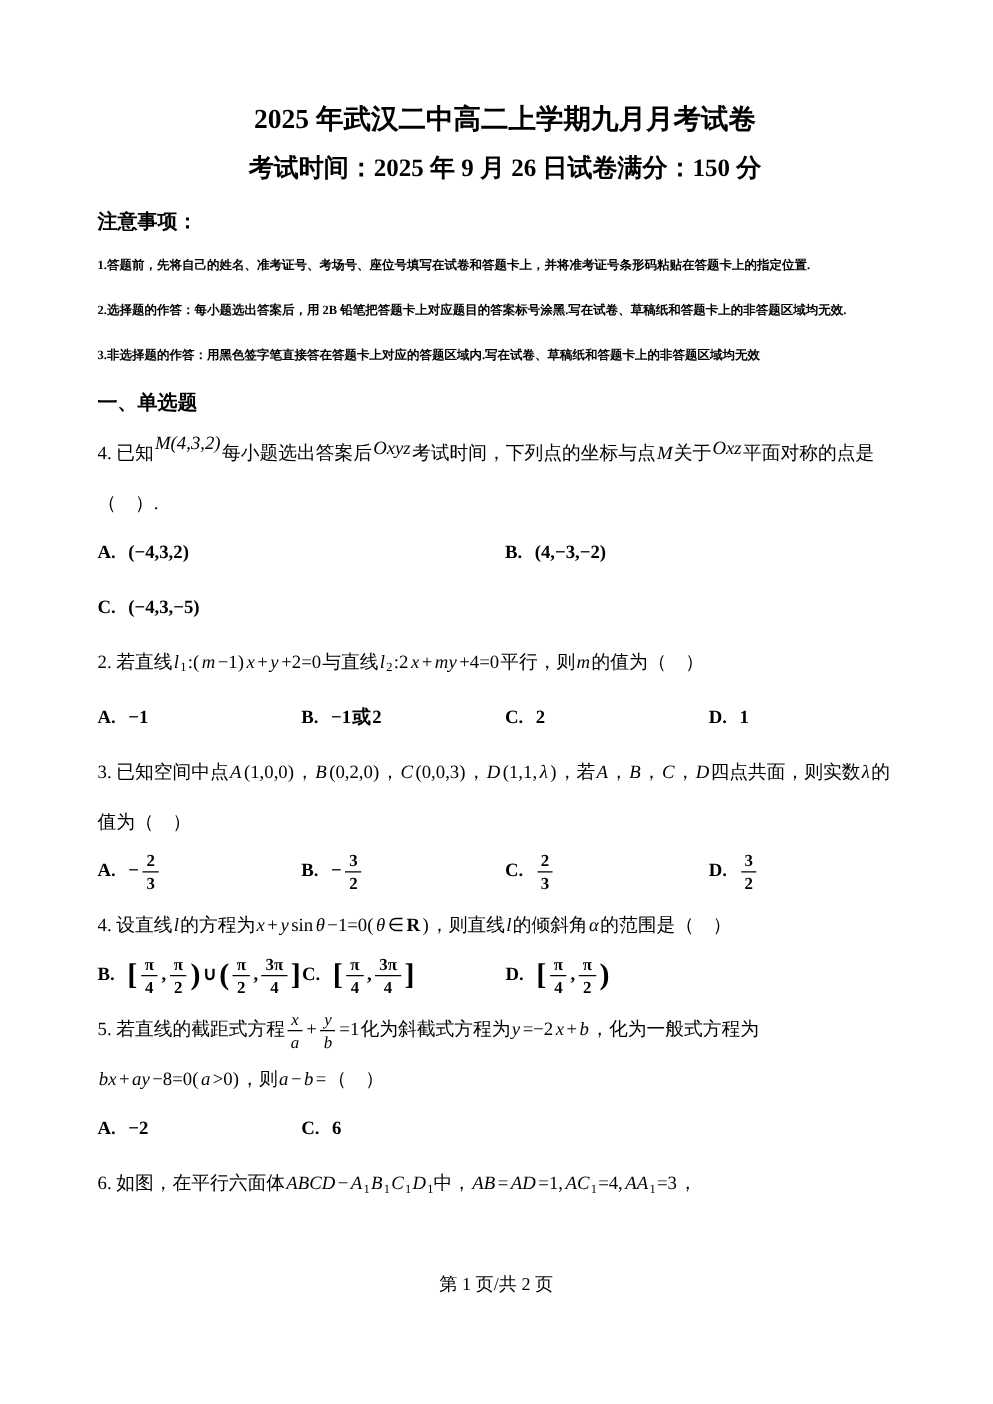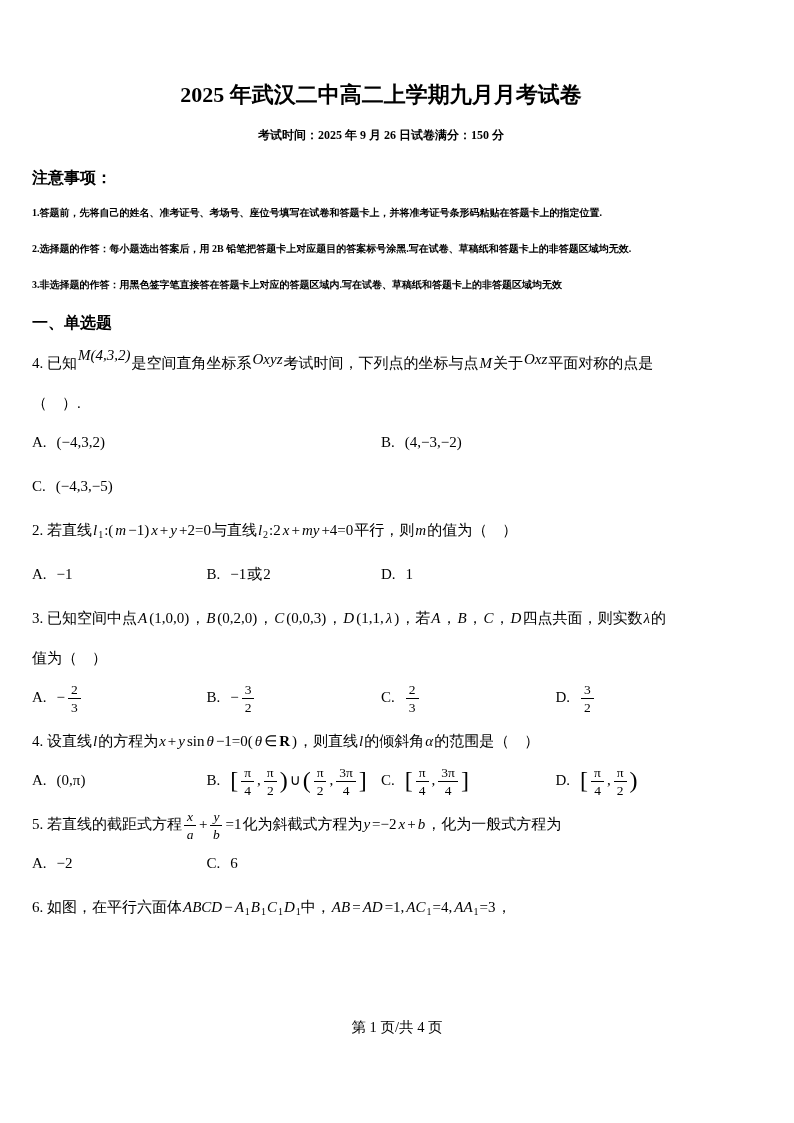--- a/index.html
+++ b/index.html
@@ -1,48 +1,48 @@
 <!DOCTYPE html>
 <html><head>
 <meta charset="utf-8">
 <style>
   html, body { margin:0; padding:0; background:#ffffff; }
   .page {
     position:relative;
     width:794px; height:1123px;
     box-sizing:border-box;
-    padding:80px 64px 0 32px;
+    padding:80px 64px 0 78px;
     background:#ffffff;
     color:#000;
     font-family:"Liberation Serif", serif;
     overflow:hidden;
   }
   .title {
     margin:0; text-align:center;
     font-size:22px; line-height:30px; font-weight:bold;
     font-family:"Liberation Serif", serif;
   }
   .subtitle {
     margin:13px 0 0; text-align:center;
-    font-size:12px; line-height:25px; font-weight:bold;
+    font-size:20px; line-height:25px; font-weight:bold;
   }
   .notes-heading {
     margin-top:13px;
     font-size:16px; line-height:34px; font-weight:bold;
   }
   .note-item {
     font-size:10px; line-height:36px; font-weight:bold;
     text-align:justify;
   }
   .section-heading {
     font-weight:bold; font-size:16px; line-height:36px; margin:2px 0 2px;
   }
   .question { margin:0 0 5px; font-size:15px; }
   .q-line { line-height:40px; }
-  .options { display:grid; margin:0; align-items:center; }
+  .options { display:grid; margin:0; align-items:center;font-weight:bold; }
   .cols2 { grid-template-columns:1fr 1fr; row-gap:6px; }
   .cols4 { grid-template-columns:1fr 1fr 1fr 1fr; }
   .option { line-height:38px; white-space:nowrap; }
   .opt-label { font-family:"Liberation Serif", serif; margin-right:9px; }
   .seg-t { font-family:"Liberation Serif", serif; }
   .seg-m { font-family:"Liberation Serif", serif; font-style:italic; margin:0 1px; }
   .seg-r { font-family:"Liberation Serif", serif; margin:0 1px; }
   .seg-rb { font-family:"Liberation Serif", serif; font-weight:bold; margin:0 1px; }
   .seg-s { font-family:"Liberation Serif", serif; font-size:10px; vertical-align:-3px; }
   .seg-b { font-family:"Liberation Serif", serif; font-size:24px; vertical-align:-3px; margin:0 1px; }
@@ -70,60 +70,61 @@
   <h2 class="subtitle">考试时间：2025 年 9 月 26 日试卷满分：150 分</h2>
   <div class="notes-heading">注意事项：</div>
   <div>
       <div class="note-item">1.答题前，先将自己的姓名、准考证号、考场号、座位号填写在试卷和答题卡上，并将准考证号条形码粘贴在答题卡上的指定位置.</div>
       <div class="note-item">2.选择题的作答：每小题选出答案后，用 2B 铅笔把答题卡上对应题目的答案标号涂黑.写在试卷、草稿纸和答题卡上的非答题区域均无效.</div>
       <div class="note-item">3.非选择题的作答：用黑色签字笔直接答在答题卡上对应的答题区域内.写在试卷、草稿纸和答题卡上的非答题区域均无效</div>
     </div>
   <div class="section-heading">一、单选题</div>
   <div>
       <div class="question">
-        <div class="q-line"><span class="seg-t">4. 已知</span><span class="seg-m up2">M(4,3,2)</span><span class="seg-t">是空间直角坐标系</span><span class="seg-m up1">Oxyz</span><span class="seg-t">考试时间，下列点的坐标与点</span><span class="seg-m">M</span><span class="seg-t">关于</span><span class="seg-m up1">Oxz</span><span class="seg-t">平面对称的点是</span></div>
+        <div class="q-line"><span class="seg-t">4. 已知</span><span class="seg-m up2">M(4,3,2)</span><span class="seg-t">每小题选出答案后</span><span class="seg-m up1">Oxyz</span><span class="seg-t">考试时间，下列点的坐标与点</span><span class="seg-m">M</span><span class="seg-t">关于</span><span class="seg-m up1">Oxz</span><span class="seg-t">平面对称的点是</span></div>
         <div class="q-line"><span class="seg-t">（　）.</span></div>
         <div class="options cols2">
           <span class="option"><span class="opt-label">A.</span><span class="seg-r">(−4,3,2)</span></span>
           <span class="option"><span class="opt-label">B.</span><span class="seg-r">(4,−3,−2)</span></span>
           <span class="option"><span class="opt-label">C.</span><span class="seg-r">(−4,3,−5)</span></span>
         </div>
       </div>
       <div class="question">
         <div class="q-line"><span class="seg-t">2. 若直线</span><span class="seg-m">l</span><span class="seg-s">1</span><span class="seg-r">:(</span><span class="seg-m">m</span><span class="seg-r">−1)</span><span class="seg-m">x</span><span class="seg-r">+</span><span class="seg-m">y</span><span class="seg-r">+2=0</span><span class="seg-t">与直线</span><span class="seg-m">l</span><span class="seg-s">2</span><span class="seg-r">:2</span><span class="seg-m">x</span><span class="seg-r">+</span><span class="seg-m">my</span><span class="seg-r">+4=0</span><span class="seg-t">平行，则</span><span class="seg-m">m</span><span class="seg-t">的值为（　）</span></div>
         <div class="options cols4">
           <span class="option"><span class="opt-label">A.</span><span class="seg-r">−1</span></span>
           <span class="option"><span class="opt-label">B.</span><span class="seg-r">−1</span><span class="seg-t">或</span><span class="seg-r">2</span></span>
+          <span class="option"><span class="opt-label">C.</span><span class="seg-r">2</span></span>
           <span class="option"><span class="opt-label">D.</span><span class="seg-r">1</span></span>
         </div>
       </div>
       <div class="question">
         <div class="q-line"><span class="seg-t">3. 已知空间中点</span><span class="seg-m">A</span><span class="seg-r">(1,0,0)</span><span class="seg-t">，</span><span class="seg-m">B</span><span class="seg-r">(0,2,0)</span><span class="seg-t">，</span><span class="seg-m">C</span><span class="seg-r">(0,0,3)</span><span class="seg-t">，</span><span class="seg-m">D</span><span class="seg-r">(1,1,</span><span class="seg-m">λ</span><span class="seg-r">)</span><span class="seg-t">，若</span><span class="seg-m">A</span><span class="seg-t">，</span><span class="seg-m">B</span><span class="seg-t">，</span><span class="seg-m">C</span><span class="seg-t">，</span><span class="seg-m">D</span><span class="seg-t">四点共面，则实数</span><span class="seg-m">λ</span><span class="seg-t">的</span></div>
         <div class="q-line"><span class="seg-t">值为（　）</span></div>
         <div class="options cols4">
           <span class="option"><span class="opt-label">A.</span><span class="seg-r">−</span><span class="frac"><span class="num">2</span><span class="den">3</span></span></span>
           <span class="option"><span class="opt-label">B.</span><span class="seg-r">−</span><span class="frac"><span class="num">3</span><span class="den">2</span></span></span>
           <span class="option"><span class="opt-label">C.</span><span class="frac"><span class="num">2</span><span class="den">3</span></span></span>
           <span class="option"><span class="opt-label">D.</span><span class="frac"><span class="num">3</span><span class="den">2</span></span></span>
         </div>
       </div>
       <div class="question">
         <div class="q-line"><span class="seg-t">4. 设直线</span><span class="seg-m">l</span><span class="seg-t">的方程为</span><span class="seg-m">x</span><span class="seg-r">+</span><span class="seg-m">y</span><span class="seg-r">sin</span><span class="seg-m">θ</span><span class="seg-r">−1=0(</span><span class="seg-m">θ</span><span class="seg-r">∈</span><span class="seg-rb">R</span><span class="seg-r">)</span><span class="seg-t">，则直线</span><span class="seg-m">l</span><span class="seg-t">的倾斜角</span><span class="seg-m">α</span><span class="seg-t">的范围是（　）</span></div>
         <div class="options cols4">
-          <span class="option"><span class="opt-label">A.</span><span class="seg-r">(0,π)</span></span>
           <span class="option"><span class="opt-label">B.</span><span class="seg-b">[</span><span class="frac"><span class="num">π</span><span class="den">4</span></span><span class="seg-r">,</span><span class="frac"><span class="num">π</span><span class="den">2</span></span><span class="seg-b">)</span><span class="seg-r">∪</span><span class="seg-b">(</span><span class="frac"><span class="num">π</span><span class="den">2</span></span><span class="seg-r">,</span><span class="frac"><span class="num">3π</span><span class="den">4</span></span><span class="seg-b">]</span></span>
           <span class="option"><span class="opt-label">C.</span><span class="seg-b">[</span><span class="frac"><span class="num">π</span><span class="den">4</span></span><span class="seg-r">,</span><span class="frac"><span class="num">3π</span><span class="den">4</span></span><span class="seg-b">]</span></span>
           <span class="option"><span class="opt-label">D.</span><span class="seg-b">[</span><span class="frac"><span class="num">π</span><span class="den">4</span></span><span class="seg-r">,</span><span class="frac"><span class="num">π</span><span class="den">2</span></span><span class="seg-b">)</span></span>
         </div>
       </div>
       <div class="question">
         <div class="q-line"><span class="seg-t">5. 若直线的截距式方程</span><span class="frac it"><span class="num">x</span><span class="den">a</span></span><span class="seg-r">+</span><span class="frac it"><span class="num">y</span><span class="den">b</span></span><span class="seg-r">=1</span><span class="seg-t">化为斜截式方程为</span><span class="seg-m">y</span><span class="seg-r">=−2</span><span class="seg-m">x</span><span class="seg-r">+</span><span class="seg-m">b</span><span class="seg-t">，化为一般式方程为</span></div>
+        <div class="q-line"><span class="seg-m">bx</span><span class="seg-r">+</span><span class="seg-m">ay</span><span class="seg-r">−8=0(</span><span class="seg-m">a</span><span class="seg-r">&gt;0)</span><span class="seg-t">，则</span><span class="seg-m">a</span><span class="seg-r">−</span><span class="seg-m">b</span><span class="seg-r">=</span><span class="seg-t">（　）</span></div>
         <div class="options cols4">
           <span class="option"><span class="opt-label">A.</span><span class="seg-r">−2</span></span>
           <span class="option"><span class="opt-label">C.</span><span class="seg-r">6</span></span>
         </div>
       </div>
       <div class="question">
         <div class="q-line"><span class="seg-t">6. 如图，在平行六面体</span><span class="seg-m">ABCD</span><span class="seg-r">−</span><span class="seg-m">A</span><span class="seg-s">1</span><span class="seg-m">B</span><span class="seg-s">1</span><span class="seg-m">C</span><span class="seg-s">1</span><span class="seg-m">D</span><span class="seg-s">1</span><span class="seg-t">中，</span><span class="seg-m">AB</span><span class="seg-r">=</span><span class="seg-m">AD</span><span class="seg-r">=1,</span><span class="seg-m">AC</span><span class="seg-s">1</span><span class="seg-r">=4,</span><span class="seg-m">AA</span><span class="seg-s">1</span><span class="seg-r">=3</span><span class="seg-t">，</span></div>
       </div>
     </div>
-  <div class="footer">第 1 页/共 4 页</div>
+  <div class="footer">第 1 页/共 2 页</div>
 </div>
 
 </body></html>

